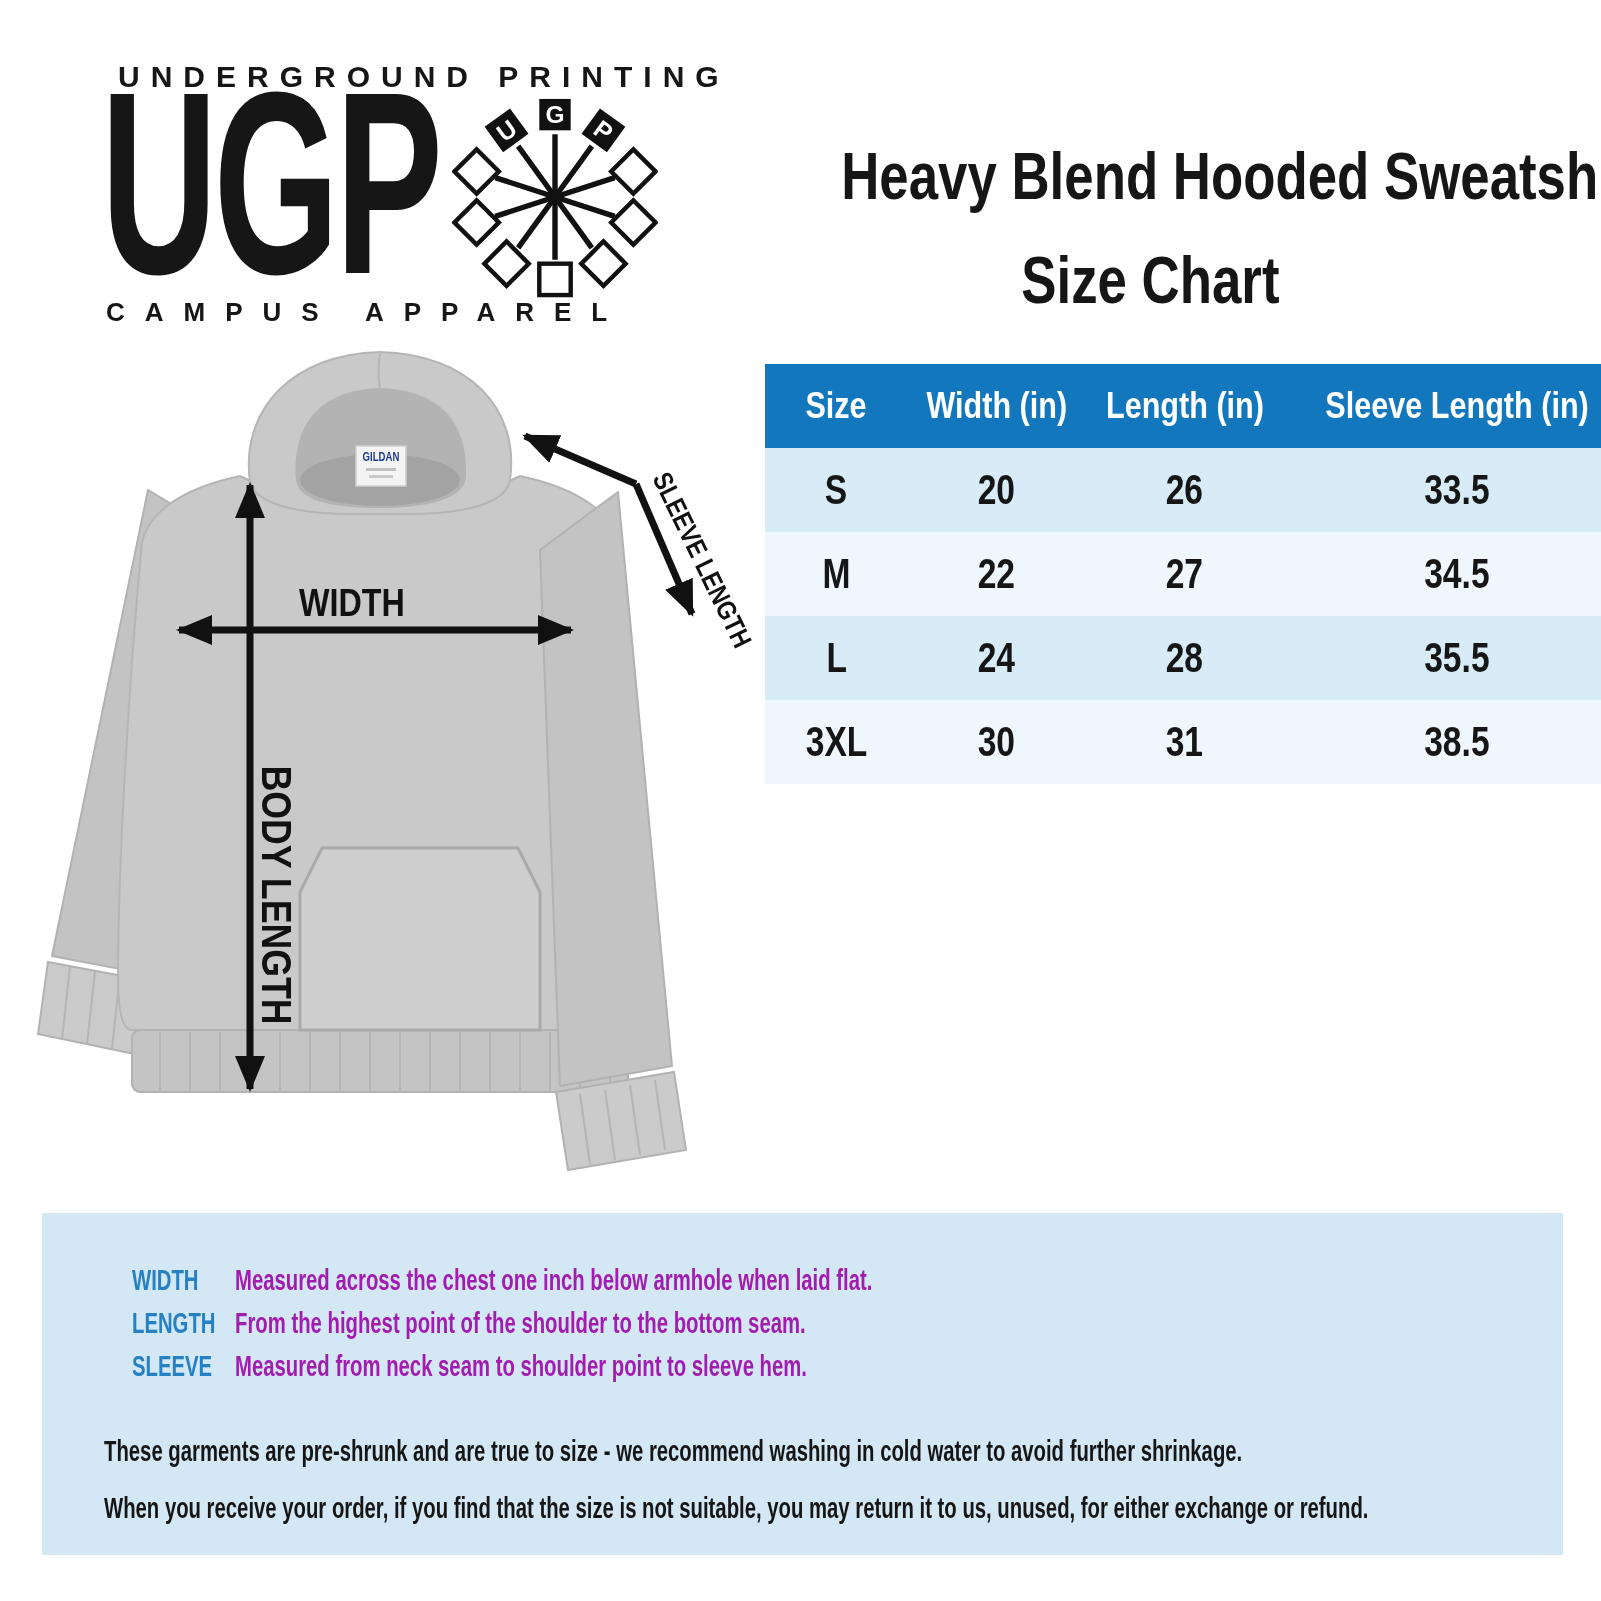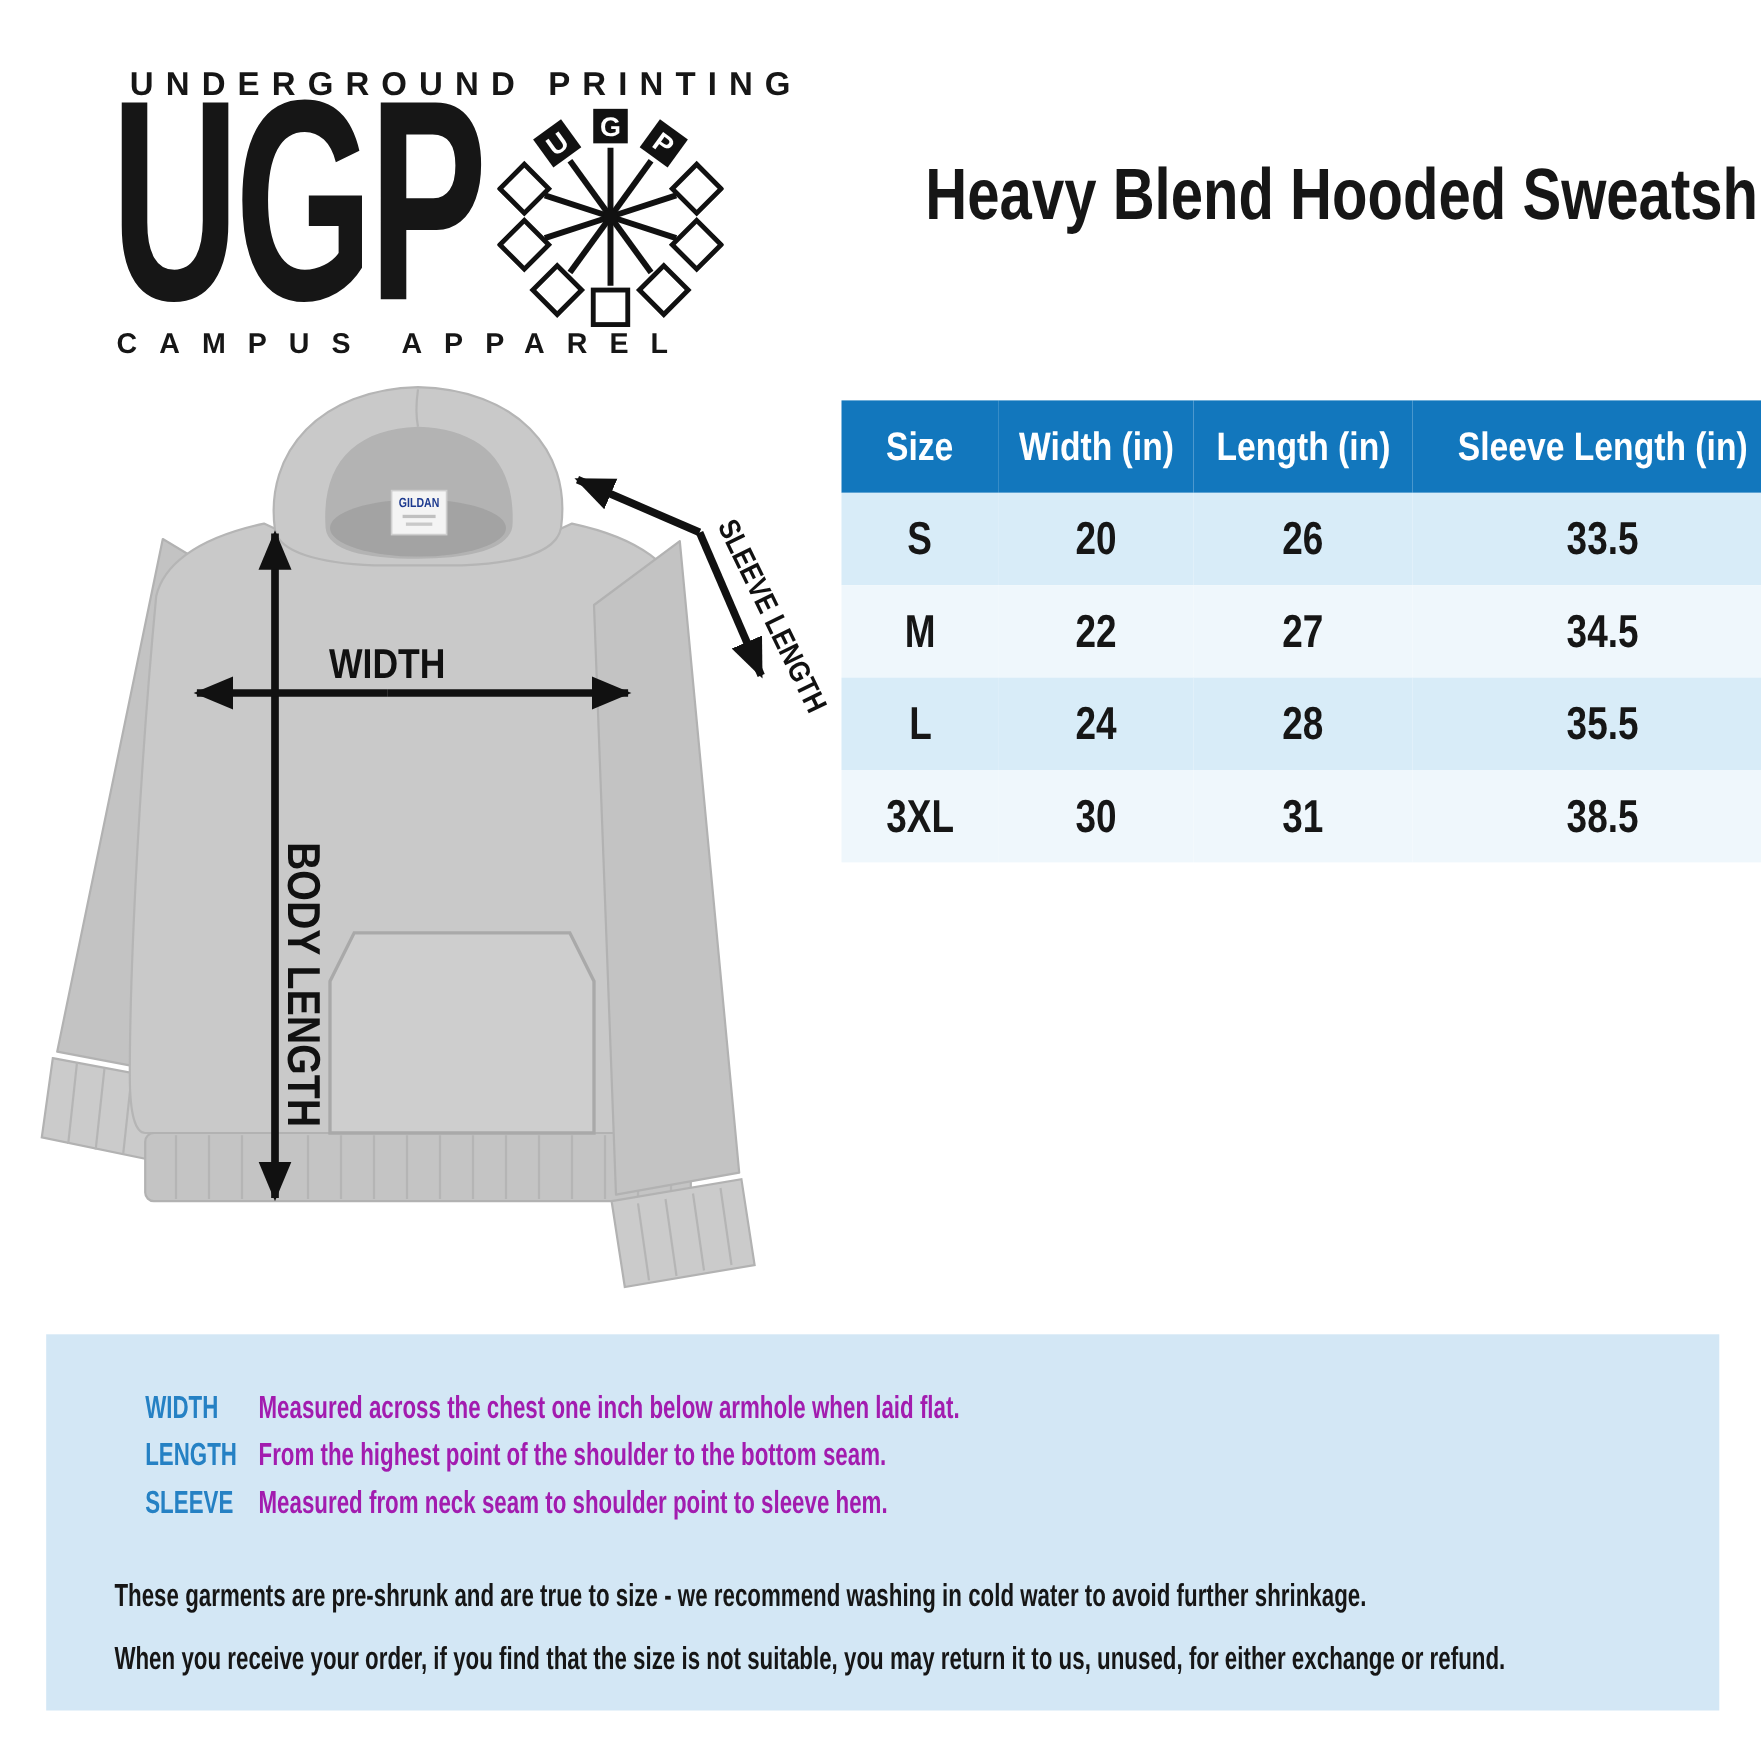--- a/index.html
+++ b/index.html
@@ -95,20 +95,21 @@
       <text y="9" text-anchor="middle" font-size="25" font-weight="bold" fill="#fff">G</text>
     </g>
     <g transform="translate(49.4,-68) rotate(36)">
       <rect x="-16" y="-16" width="32" height="32" fill="#111"></rect>
       <text y="9" text-anchor="middle" font-size="25" font-weight="bold" fill="#fff">P</text>
     </g>
   </svg>
 
   <div class="abs title">
     <div><span class="cond">Heavy Blend Hooded Sweatshirt</span></div>
+    <div><span class="cond">Size Chart</span></div>
   </div>
 
   <svg class="abs" style="left:0;top:330px;" width="760" height="860" viewBox="0 0 760 860">
     <defs>
       <marker id="ah" markerUnits="userSpaceOnUse" markerWidth="38" markerHeight="34" refX="33" refY="16" orient="auto">
         <path d="M0,1 L36,16 L0,31 Z" fill="#111"></path>
       </marker>
     </defs>
 
     <polygon points="148,160 238,214 168,648 52,626" fill="#c3c3c3" stroke="#b2b2b2" stroke-width="2" stroke-linejoin="round"></polygon>

